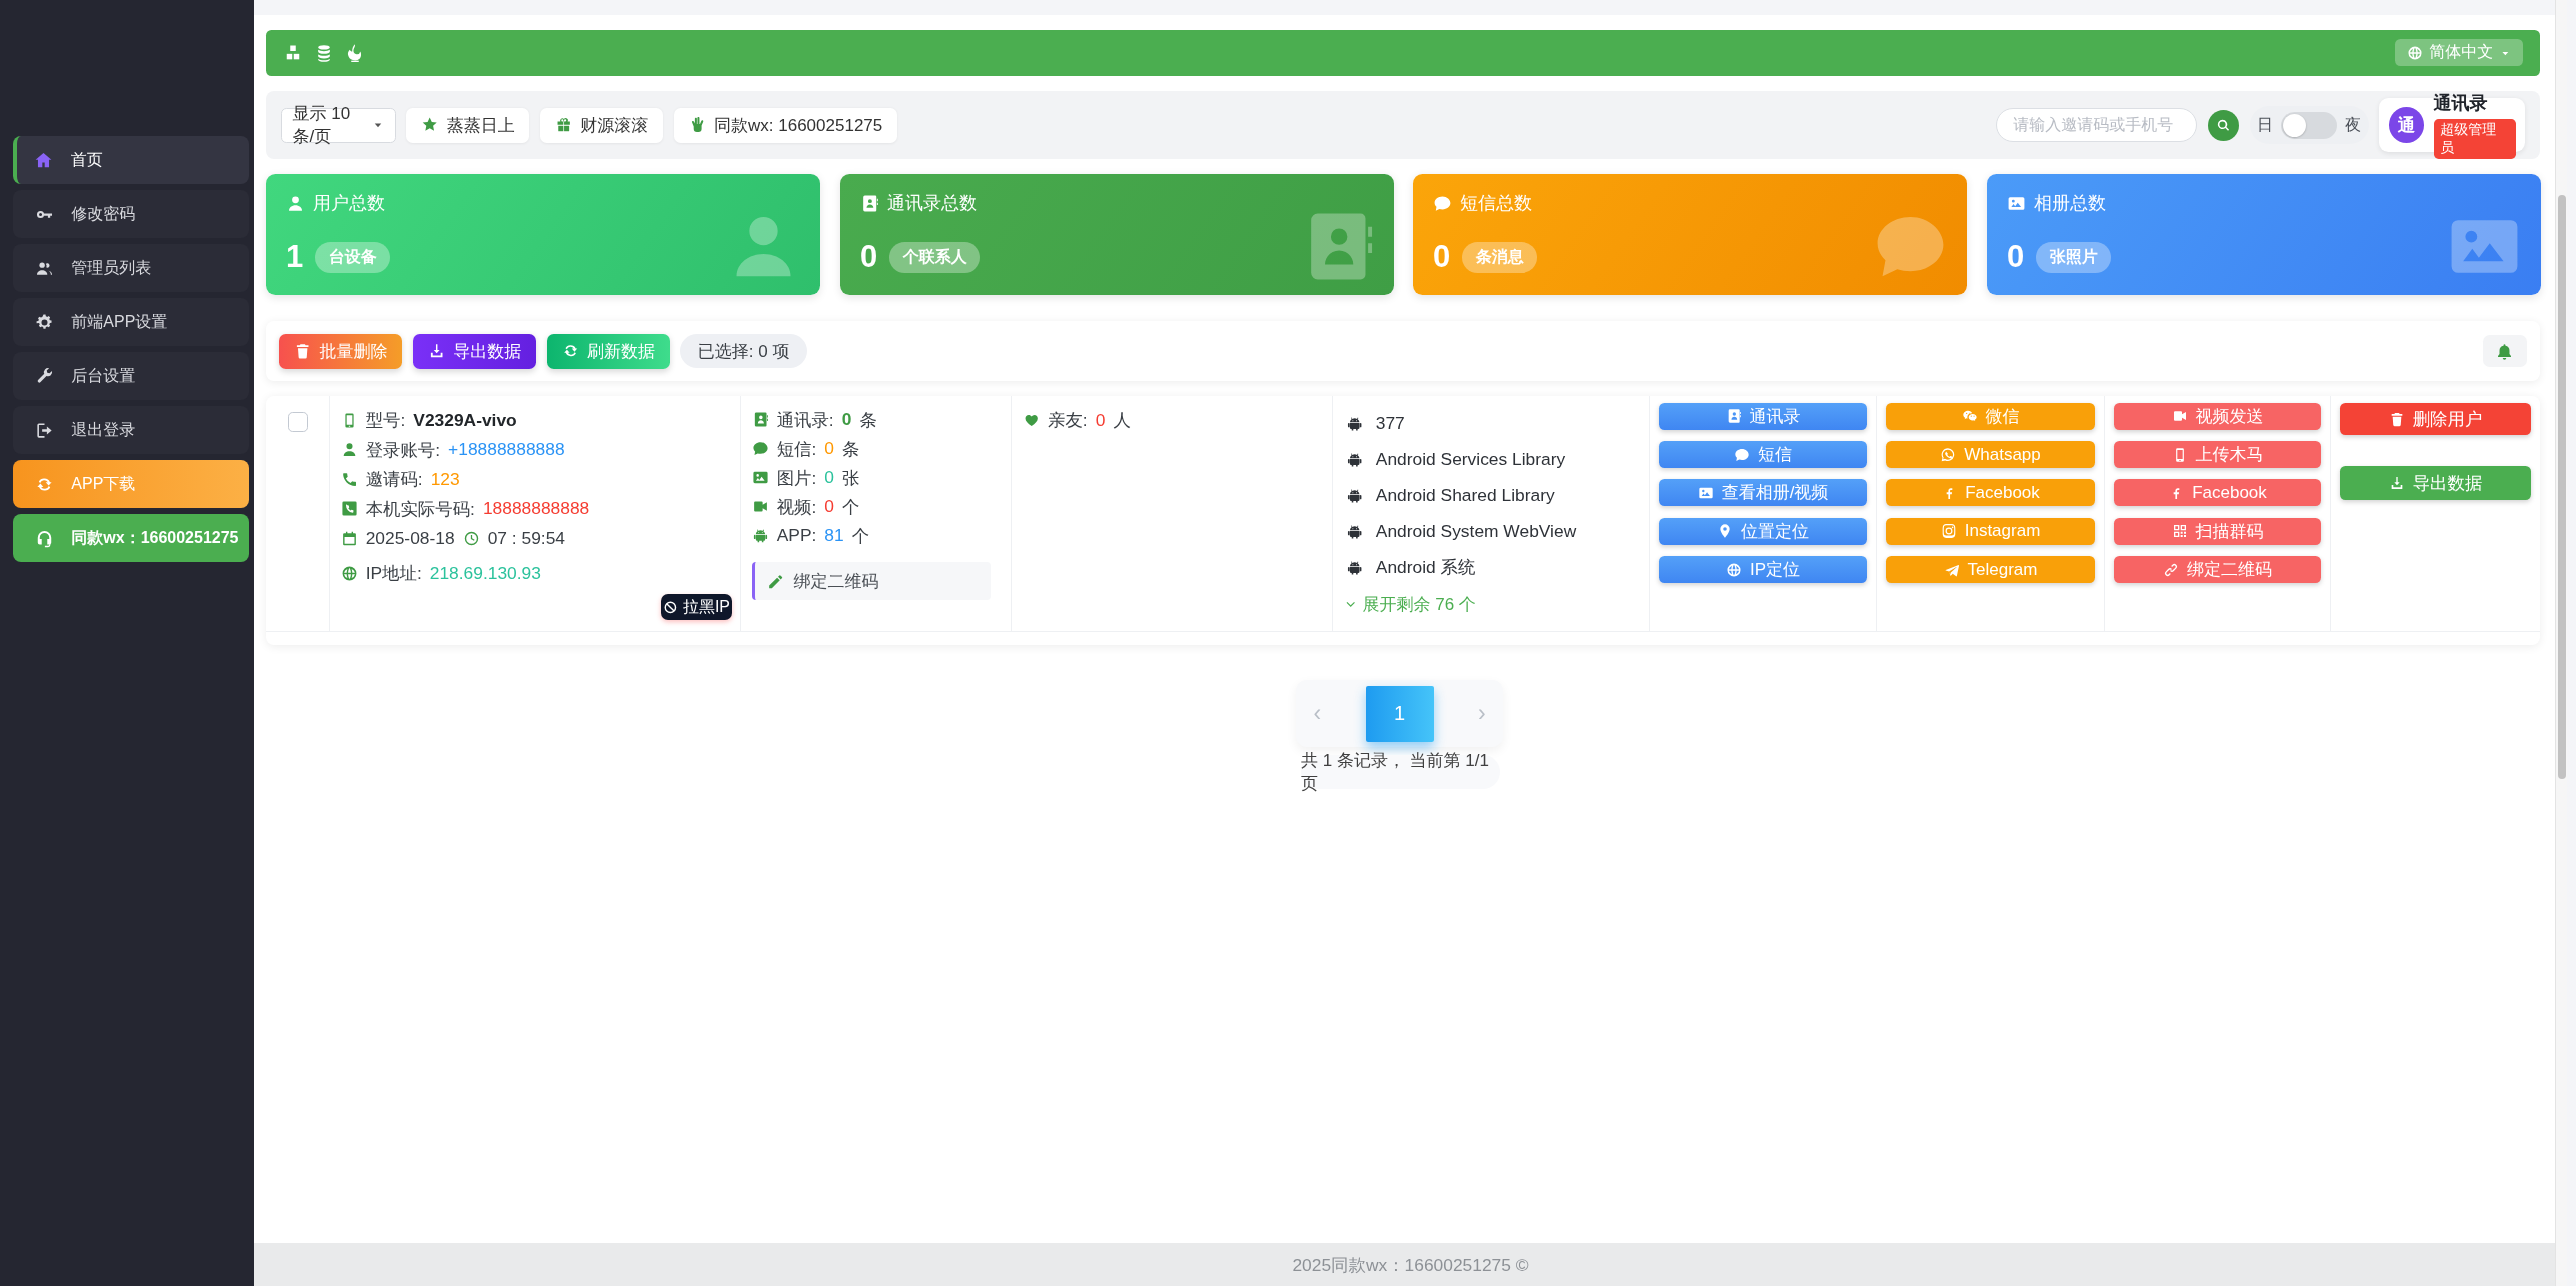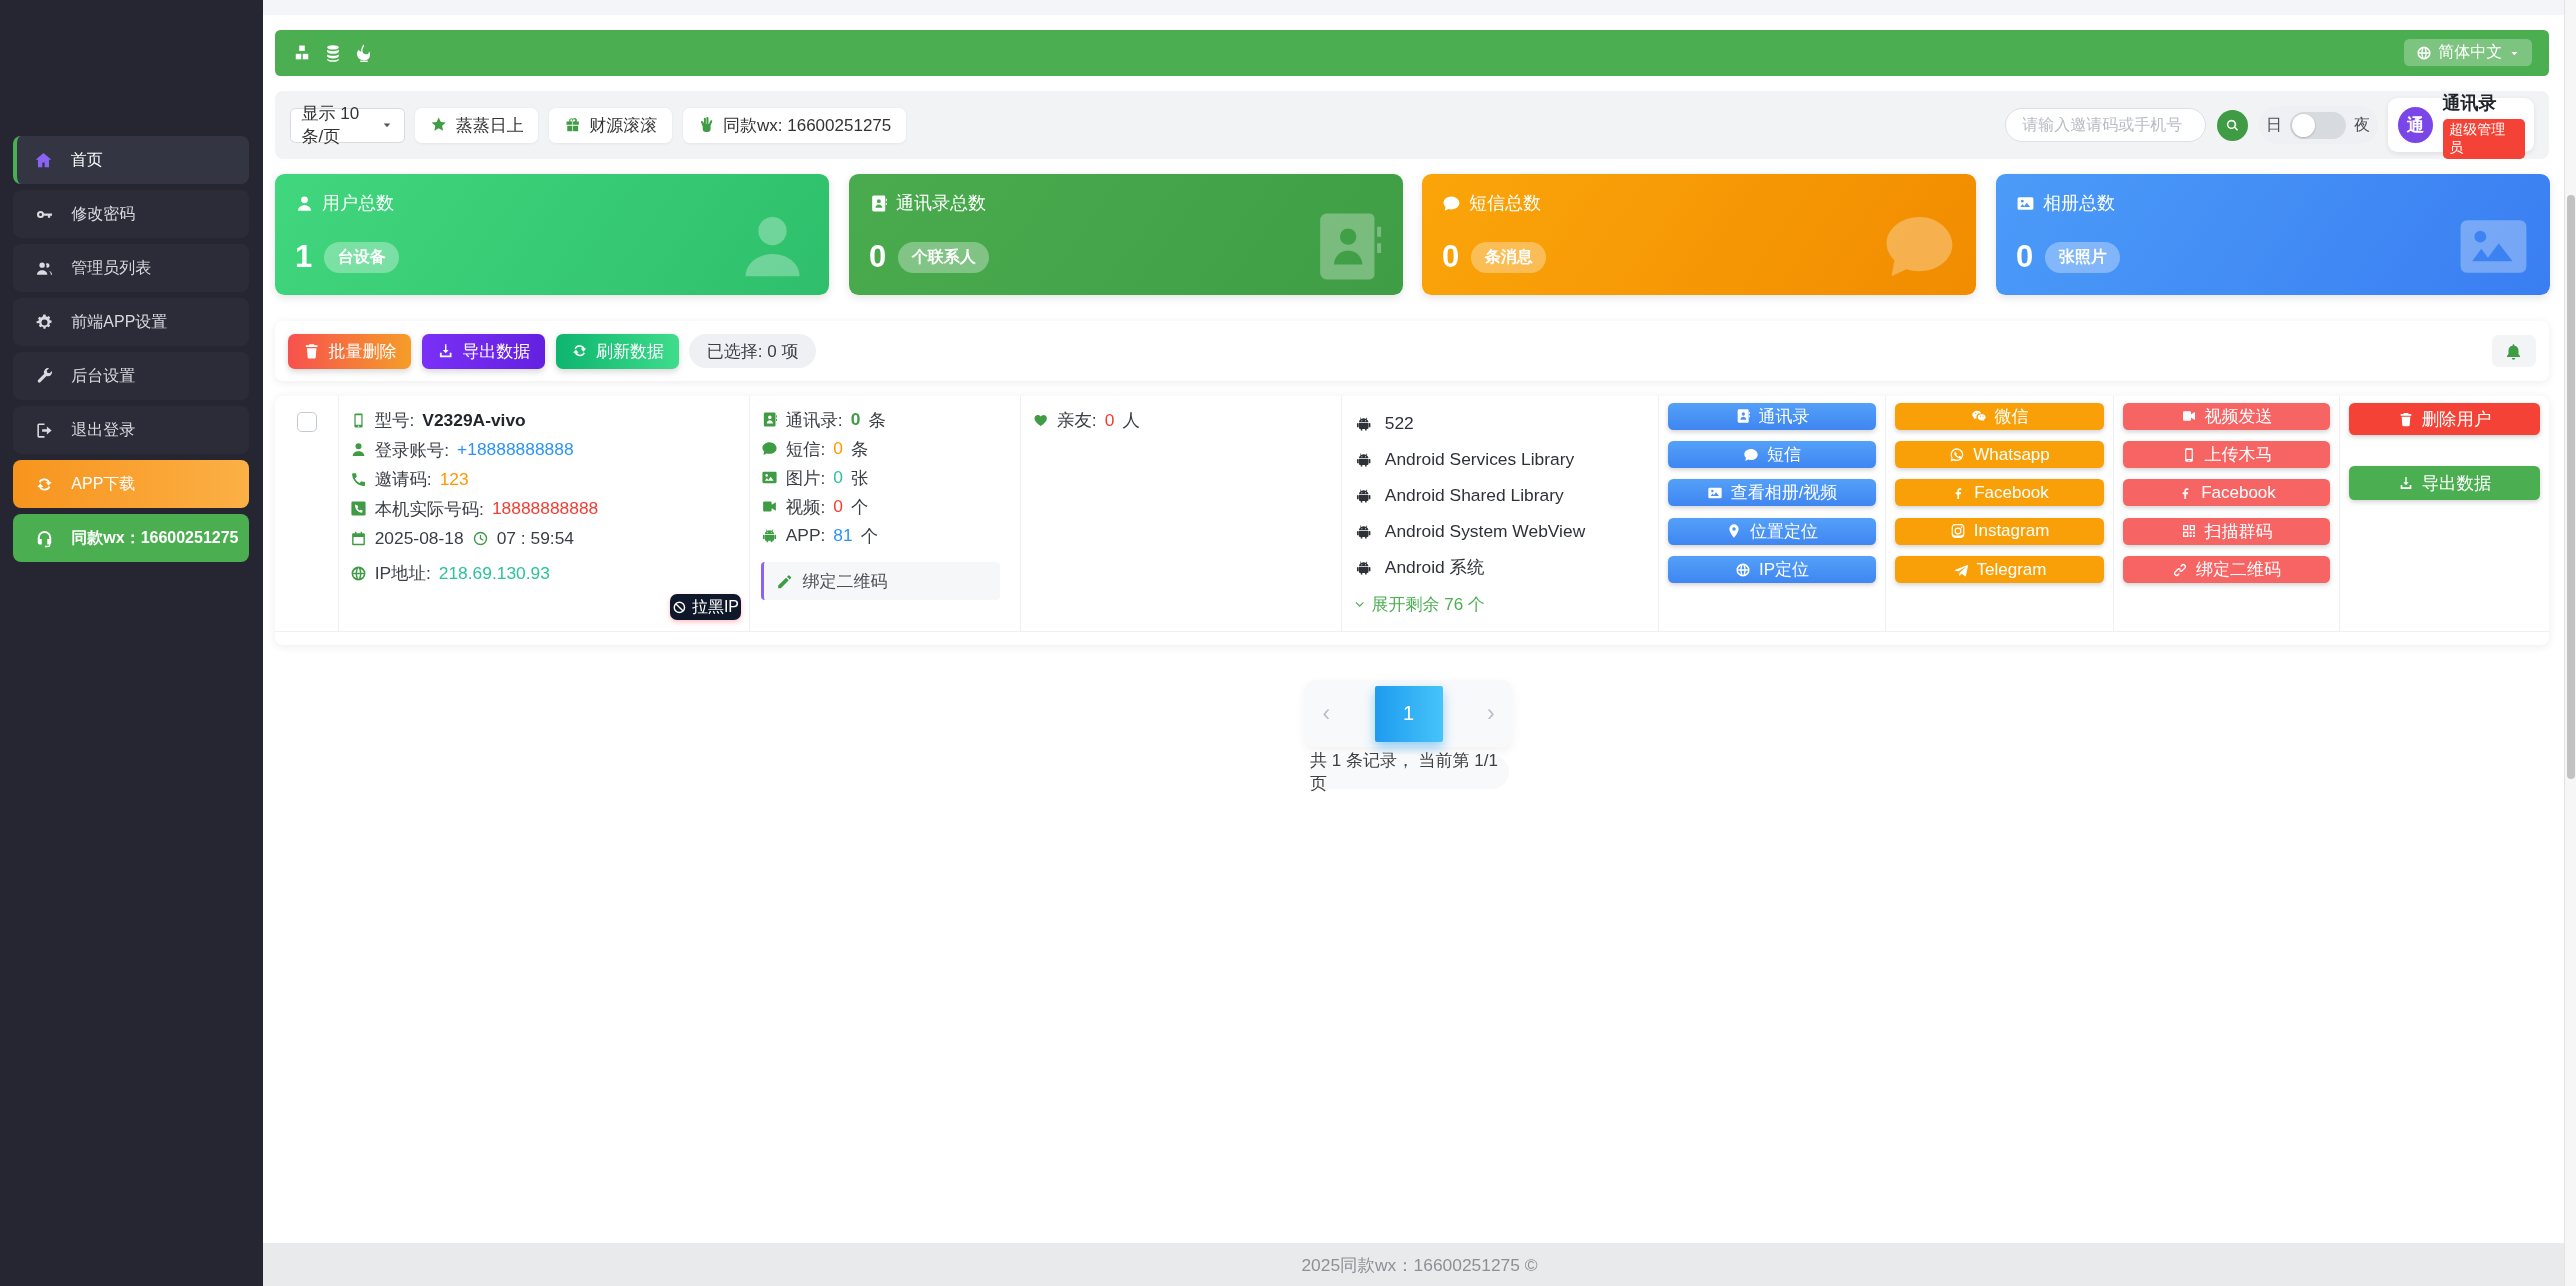--- a/index.html
+++ b/index.html
@@ -22,21 +22,21 @@
   .mitem.active { background:#343542; border-left:4.7px solid #4bae50; padding-left:17px; }
   .mitem.active .i { color:#8a63f5; }
   .mitem.active span.lbl { color:#fff; }
   .mitem.orange { background:linear-gradient(90deg,#f7941e,#fcb045); }
   .mitem.orange .i, .mitem.orange span.lbl { color:#fff; }
   .mitem.green { background:#4bae50; }
   .mitem.green .i { color:#fff; }
   .mitem.green span.lbl { color:#fff; font-weight:bold; }
 
   
-  .main { position:absolute; left:263px; top:0; width:2313px; height:1287px; background:#ffffff; }
+  .main { position:absolute; left:254px; top:0; width:2313px; height:1287px; background:#ffffff; }
   .topstrip { position:absolute; left:0; top:0; width:100%; height:14.8px; background:#f4f5f8; }
 
   .gbar { position:absolute; left:12px; top:30px; width:2274px; height:46px; background:#4bae50; border-radius:5.4px; display:flex; align-items:center; padding:0 17.4px; gap:10.7px; }
   .gbar .i { width:20px; height:20px; color:#fff; }
   .lang-btn { position:absolute; right:17.4px; top:9.4px; height:27px; background:rgba(255,255,255,.28); border-radius:5.4px; display:flex; align-items:center; gap:6.7px; padding:0 12px; cursor:pointer; }
   .lang-btn .i { width:16px; height:16px; color:#fff; }
   .lang-btn span { color:#fff; font-size:16px; }
   .lang-btn .caret { width:10.7px; height:10.7px; }
 
   .tbar { position:absolute; left:12px; top:91px; width:2274px; height:68px; background:#f2f3f5; border-radius:8px; display:flex; align-items:center; padding:0 14.8px; gap:10.7px; }
@@ -591,21 +591,21 @@
 
       <div class="td c5 dcol">
         <div class="aline">
             <span class="i">
               <svg viewBox="0 0 24 24">
                 <path fill-rule="evenodd" d="M7.8 3.6l1 1.8a6.6 6.6 0 0 1 6.4 0l1-1.8.9.5-1 1.8A6.3 6.3 0 0 1 18.6 10H5.4a6.3 6.3 0 0 1 2.5-4.4l-1-1.8zM9.5 7.2a.7.7 0 1 0 0 1.4.7.7 0 0 0 0-1.4zm5 0a.7.7 0 1 0 0 1.4.7.7 0 0 0 0-1.4z"></path>
                 <path fill-rule="evenodd" d="M5.4 11h13.2v6.5a1.8 1.8 0 0 1-1.8 1.8h-.7v2.2h-2.2v-2.2h-3.8v2.2H7.9v-2.2h-.7a1.8 1.8 0 0 1-1.8-1.8z"></path>
                 <path fill-rule="evenodd" d="M3.9 11c.7 0 1.2.5 1.2 1.2v3.6a1.2 1.2 0 0 1-2.4 0v-3.6c0-.7.5-1.2 1.2-1.2zm16.2 0c.7 0 1.2.5 1.2 1.2v3.6a1.2 1.2 0 0 1-2.4 0v-3.6c0-.7.5-1.2 1.2-1.2z"></path>
               </svg>
             </span>
-            <span>522</span>
+            <span>377</span>
           </div>
         <div class="aline">
             <span class="i">
               <svg viewBox="0 0 24 24">
                 <path fill-rule="evenodd" d="M7.8 3.6l1 1.8a6.6 6.6 0 0 1 6.4 0l1-1.8.9.5-1 1.8A6.3 6.3 0 0 1 18.6 10H5.4a6.3 6.3 0 0 1 2.5-4.4l-1-1.8zM9.5 7.2a.7.7 0 1 0 0 1.4.7.7 0 0 0 0-1.4zm5 0a.7.7 0 1 0 0 1.4.7.7 0 0 0 0-1.4z"></path>
                 <path fill-rule="evenodd" d="M5.4 11h13.2v6.5a1.8 1.8 0 0 1-1.8 1.8h-.7v2.2h-2.2v-2.2h-3.8v2.2H7.9v-2.2h-.7a1.8 1.8 0 0 1-1.8-1.8z"></path>
                 <path fill-rule="evenodd" d="M3.9 11c.7 0 1.2.5 1.2 1.2v3.6a1.2 1.2 0 0 1-2.4 0v-3.6c0-.7.5-1.2 1.2-1.2zm16.2 0c.7 0 1.2.5 1.2 1.2v3.6a1.2 1.2 0 0 1-2.4 0v-3.6c0-.7.5-1.2 1.2-1.2z"></path>
               </svg>
             </span>
             <span>Android Services Library</span>

